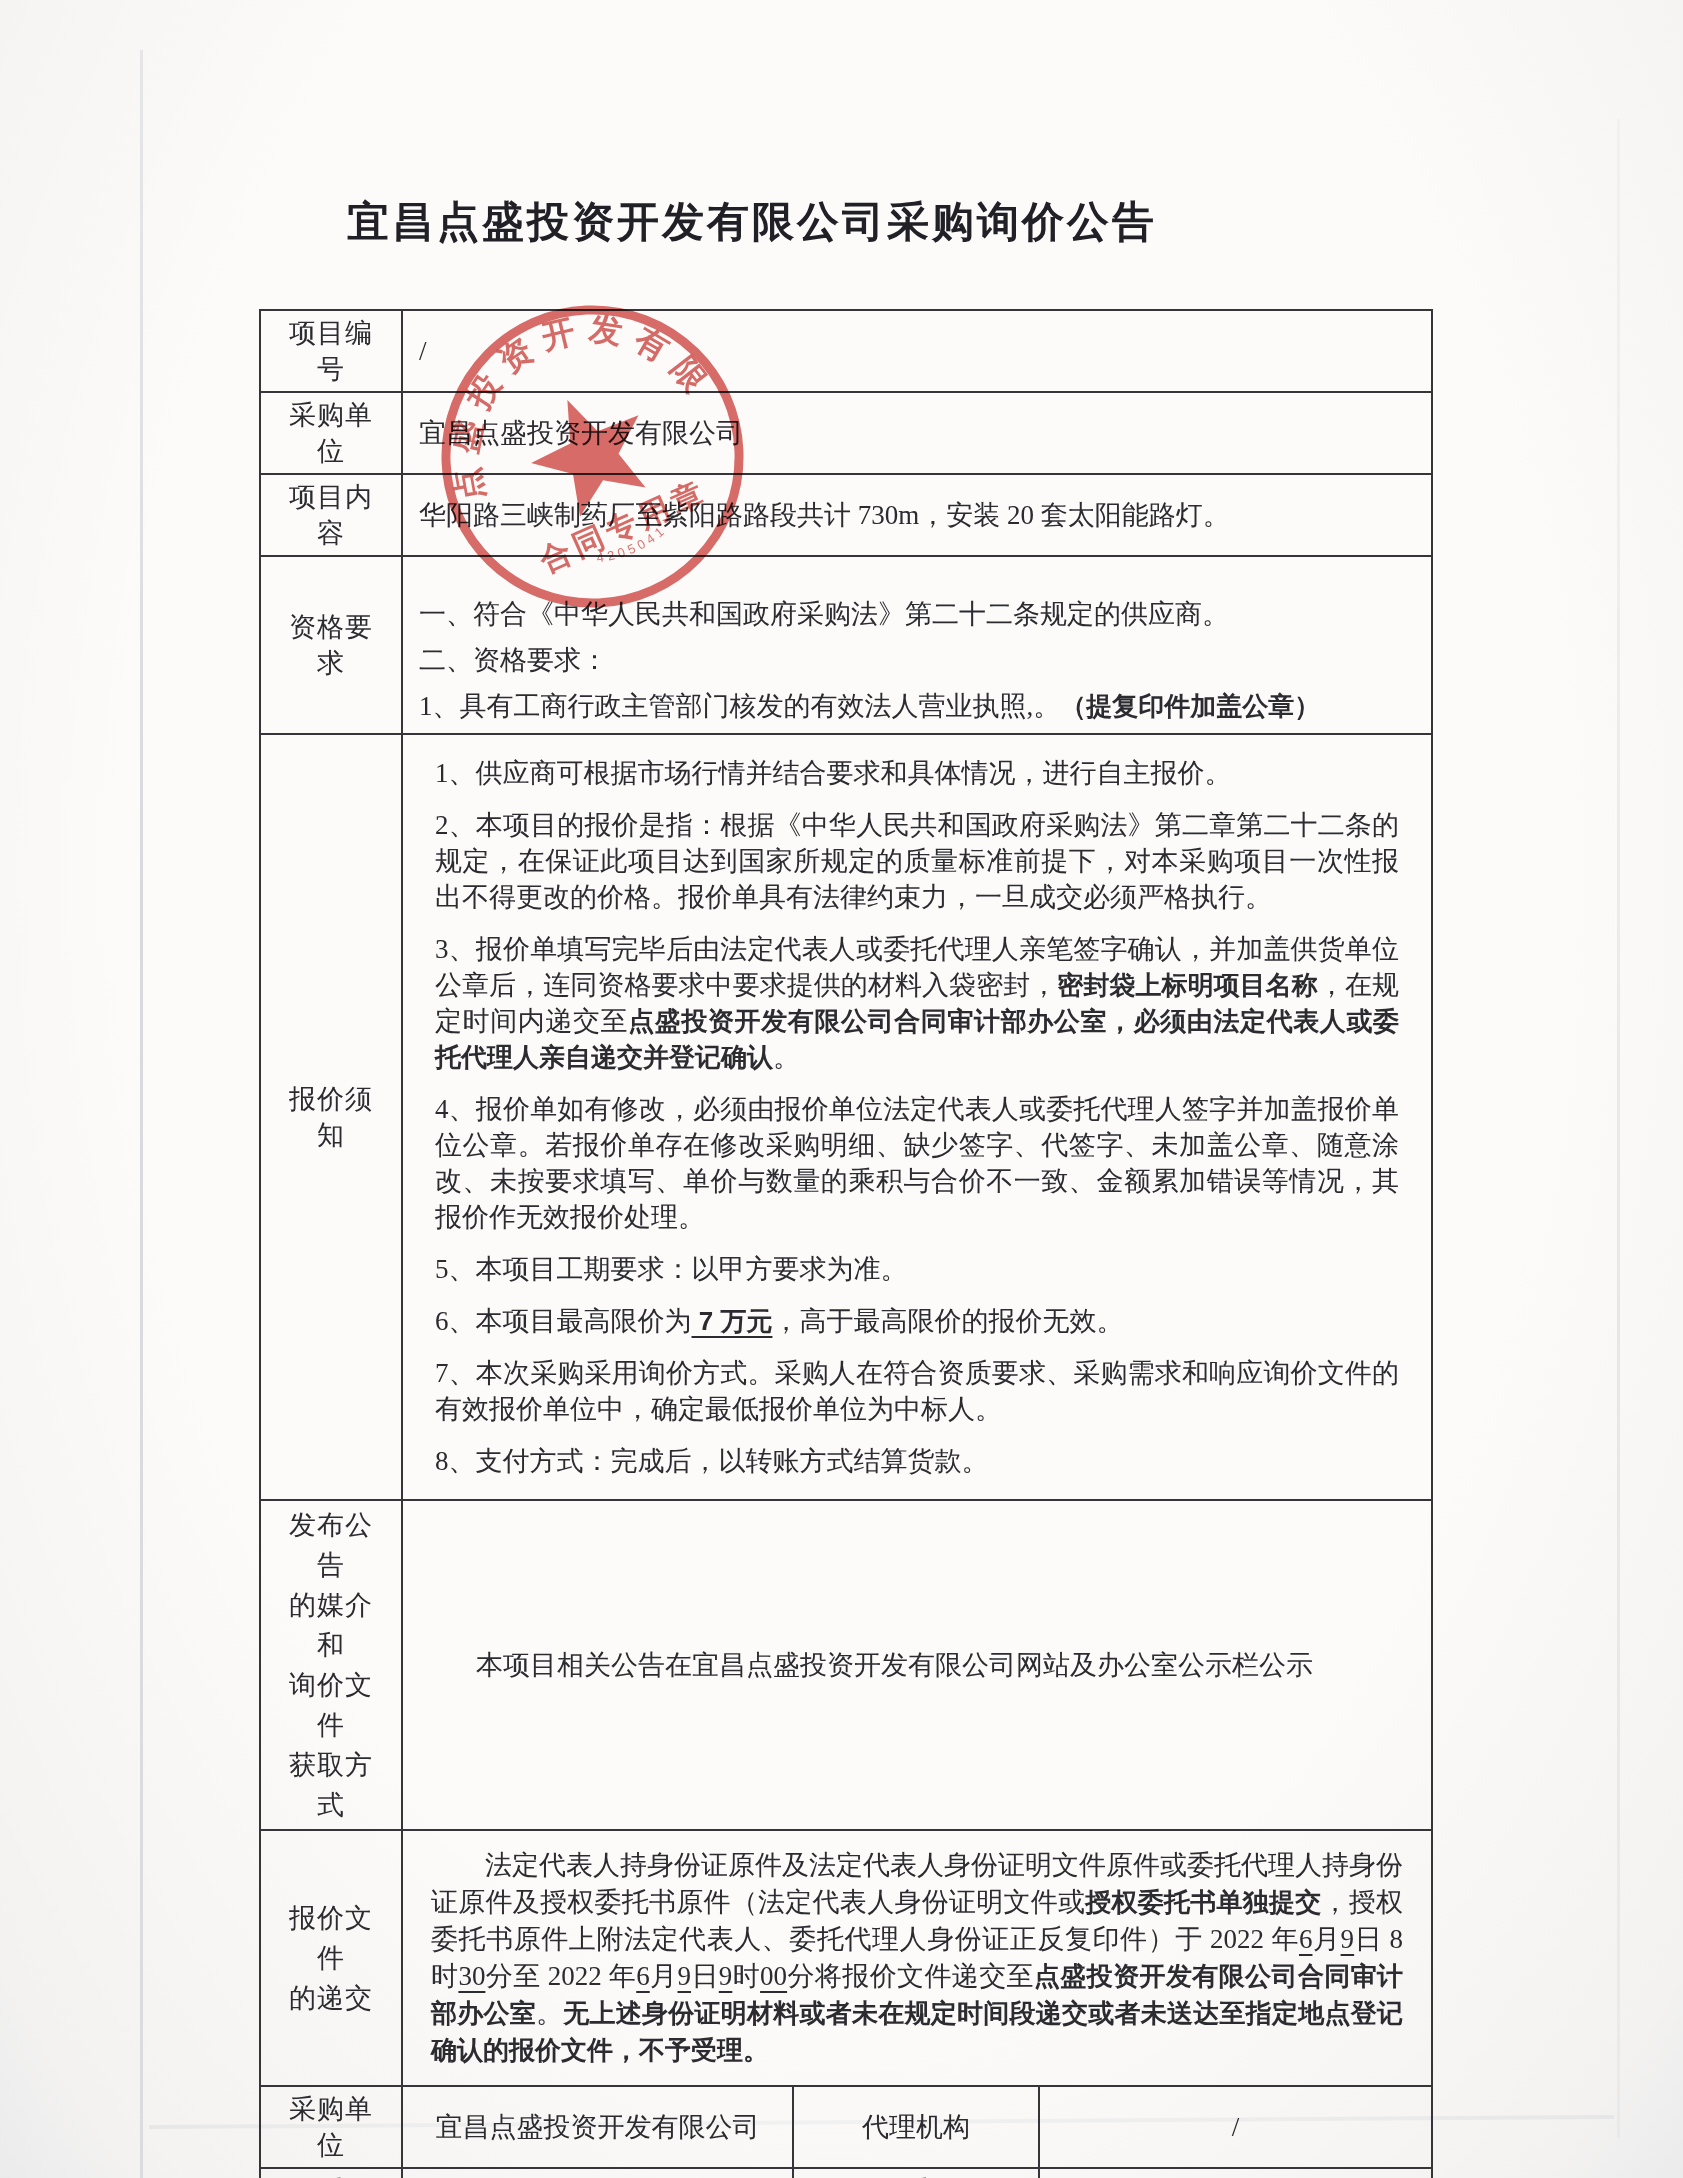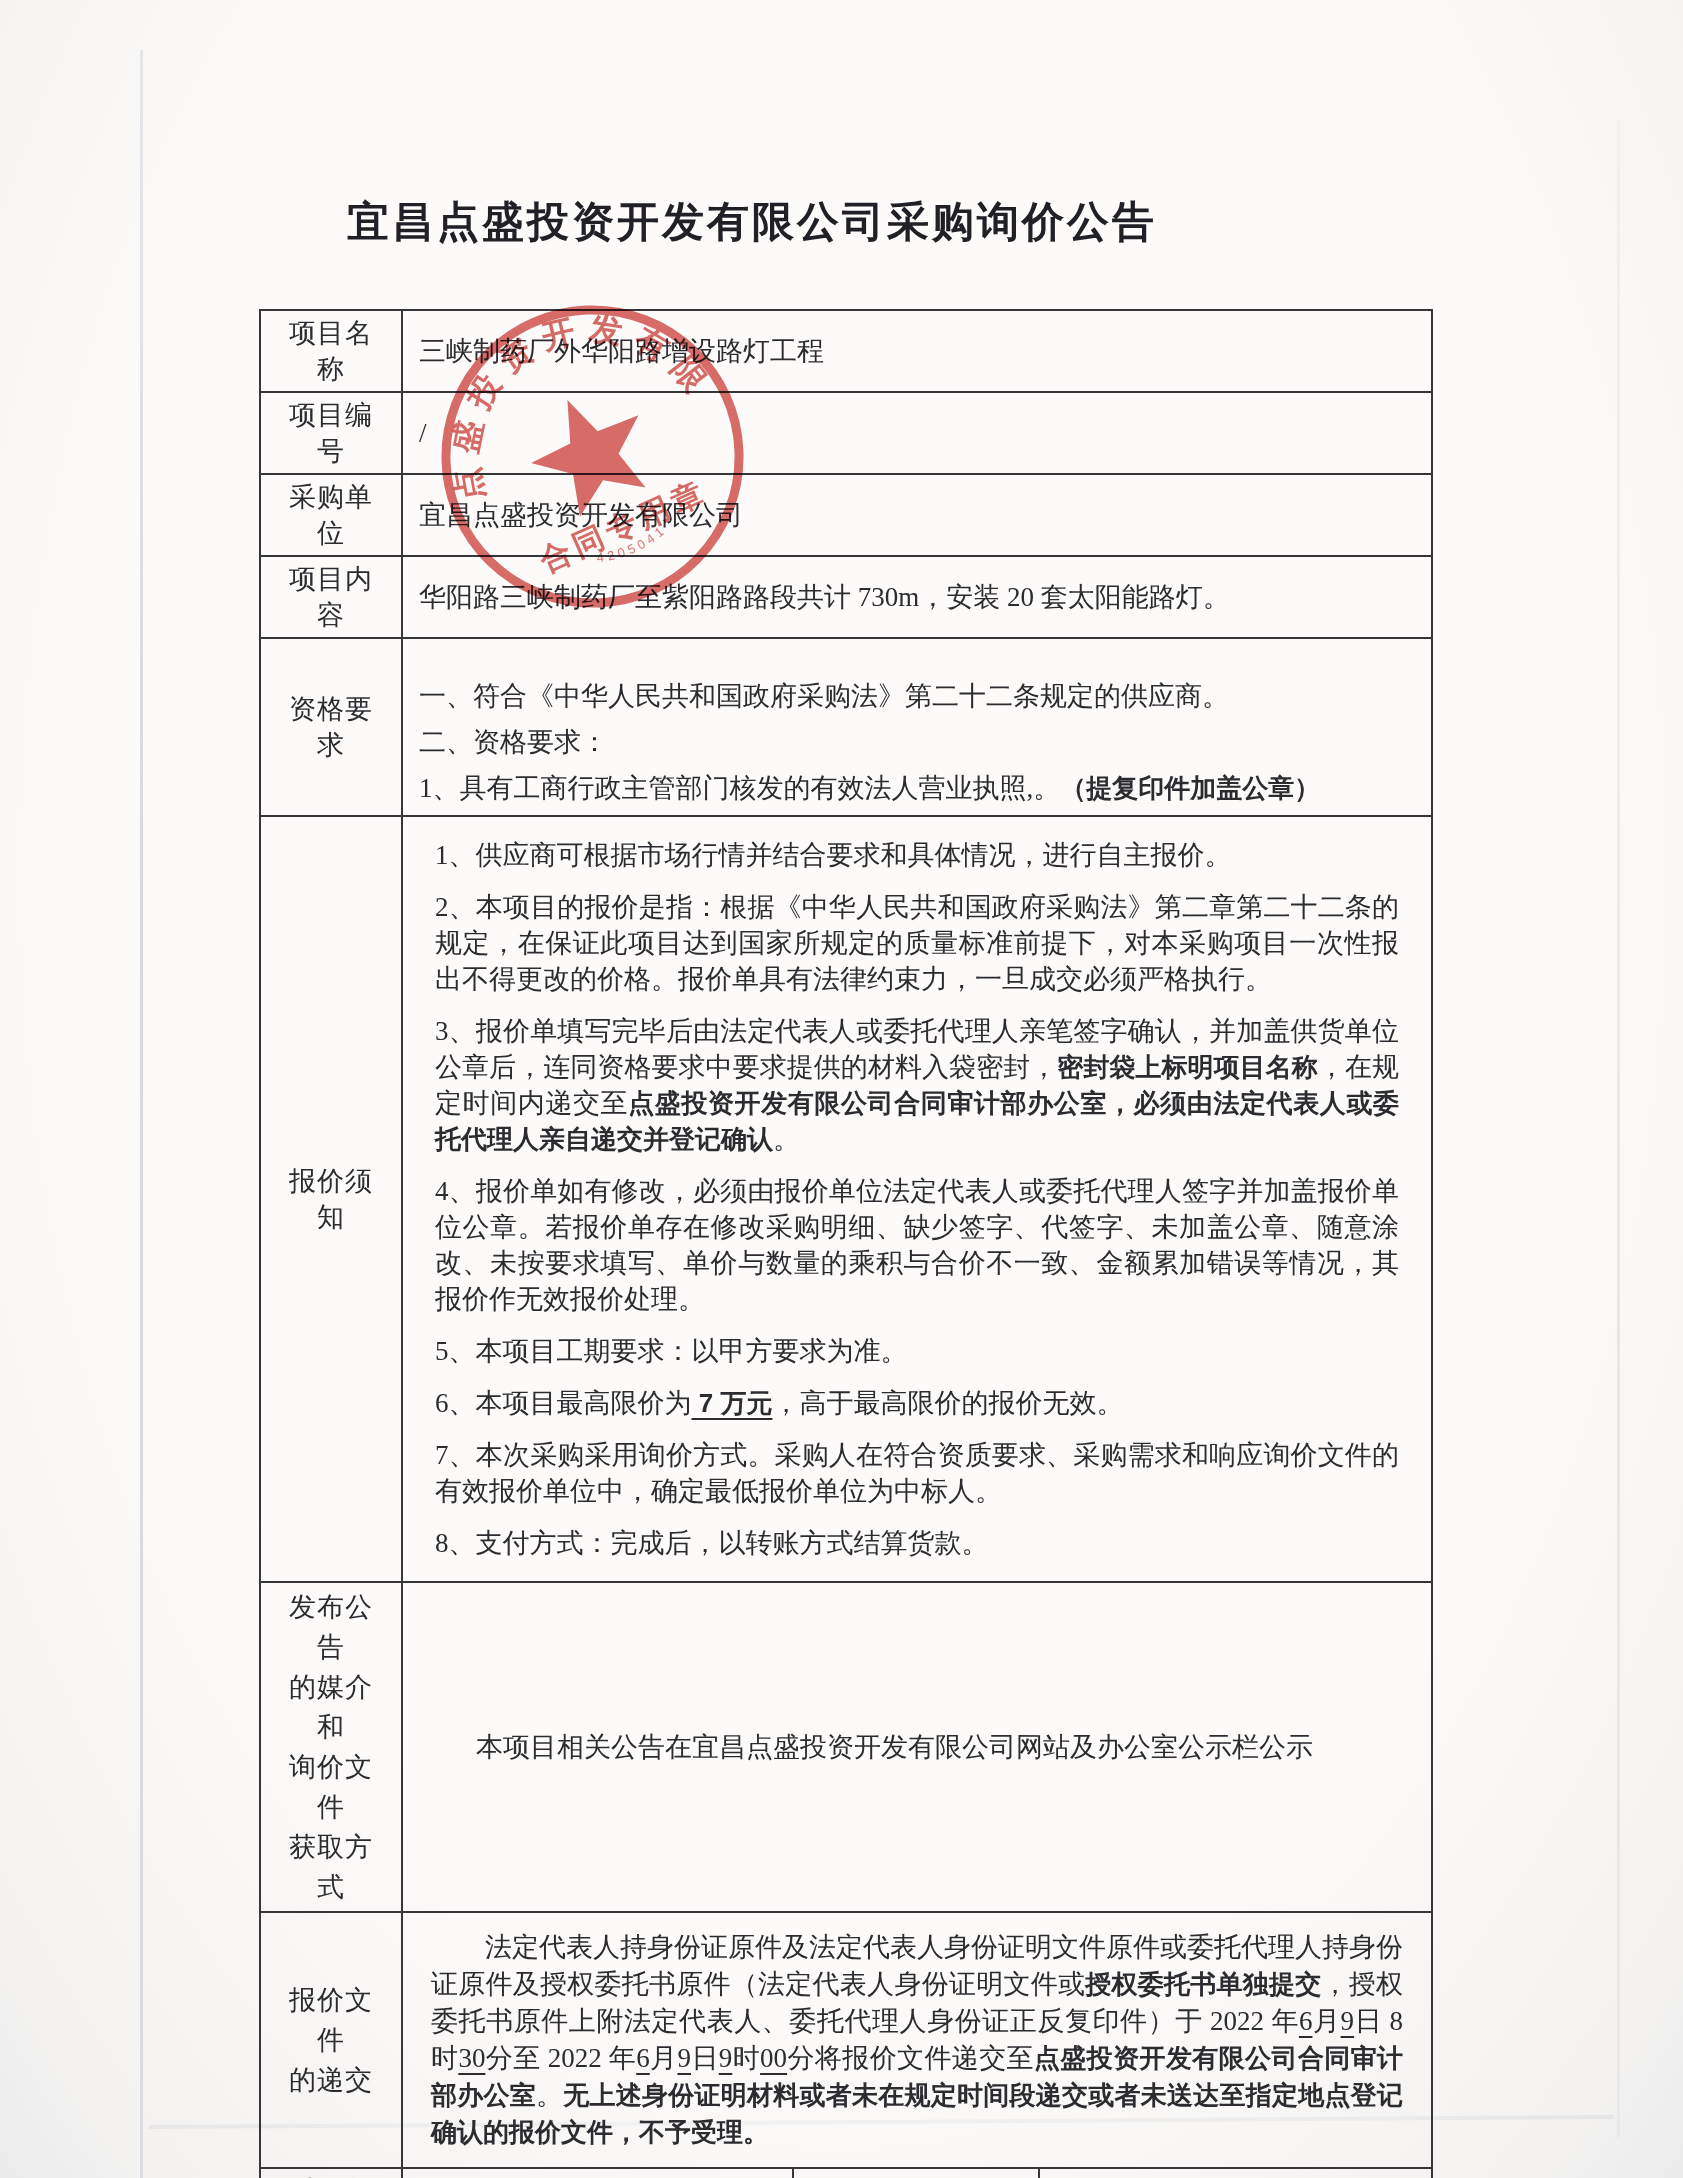--- a/index.html
+++ b/index.html
@@ -75,24 +75,20 @@
 
 <table class="main">
   <colgroup>
       <col style="width:142px">
       <col style="width:391px">
       <col style="width:246px">
       <col style="width:393px">
     </colgroup>
 
   <tbody>
-      <tr style="height:59px">
-    <td class="lab">项目名称</td>
-    <td class="val" colspan="3">三峡制药厂外华阳路增设路灯工程</td>
-  </tr>
 
   <tr style="height:59px">
     <td class="lab">项目编号</td>
     <td class="val" colspan="3">/</td>
   </tr>
 
   <tr style="height:63px">
     <td class="lab">采购单位</td>
     <td class="val" colspan="3">宜昌点盛投资开发有限公司</td>
   </tr>

